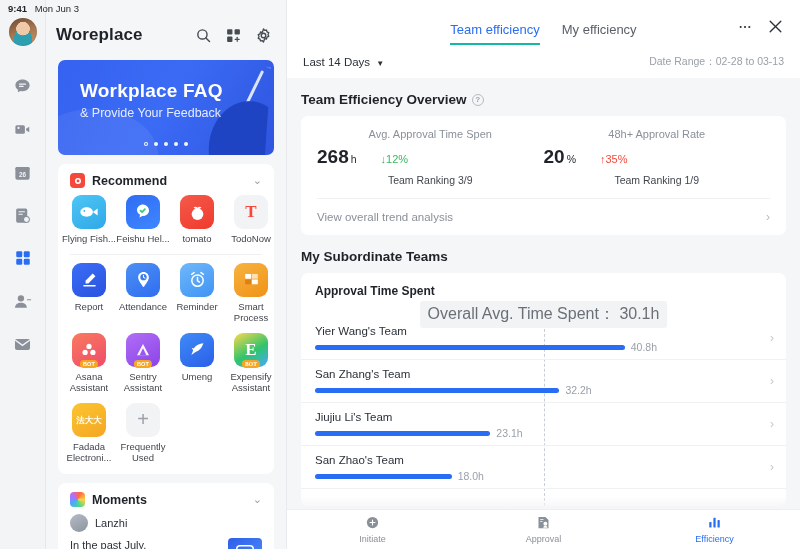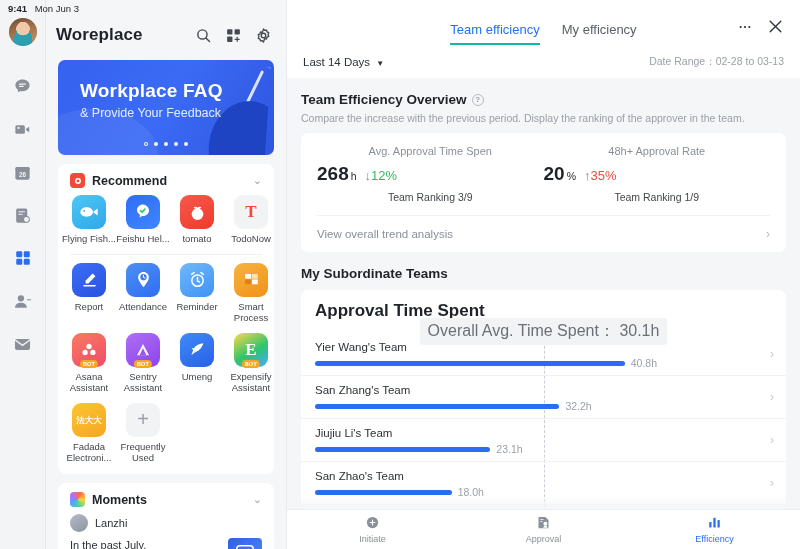--- a/index.html
+++ b/index.html
@@ -118,34 +118,34 @@
   .qmark { width: 12px; height: 12px; border-radius: 50%; border: 1px solid #b6bbc3; color: #9aa0a9; font-size: 8px; display: flex; align-items: center; justify-content: center; cursor: pointer;}
   .sec-sub { font-size: 10.5px; color: #9aa0a9; margin-top: 5px; }
 
   .stat-card { background: #fff; border-radius: 7px; margin-top: 9px; }
   .stat-row { display: flex; padding: 12px 16px 12px 16px; }
   .stat { flex: 1; text-align: center; }
   .stat-lbl { font-size: 11px; color: #8a9099; }
   .stat-val { margin-top: 6px; display: flex; align-items: baseline; }
   .sv-num { font-size: 19px; font-weight: 700; color: #1f2329; }
   .sv-unit { font-size: 10.5px; color: #1f2329; margin-left: 2px; }
-  .sv-delta { font-size: 13px; margin-left: 8px; }
+  .sv-delta { font-size: 11px; margin-left: 24px; }
   .sv-delta.down { color: #3bb75e; }
   .sv-delta.up { color: #f5483b; }
   .stat-rank { font-size: 10.5px; color: #41464d; margin-top: 6px; }
   .stat-sep { height: 1px; background: #eef0f2; margin: 0 16px; }
   .trend-row { display: flex; align-items: center; padding: 11px 16px; cursor: pointer;}
   .trend-txt { font-size: 11.5px; color: #8a9099; }
   .trend-arrow { margin-left: auto; color: #b6bbc3; font-size: 12px;}
 
   .teams-card { background: #fff; border-radius: 7px; margin-top: 9px; position: relative; overflow: hidden; }
-  .tc-title { font-size: 17px; font-weight: 700; color: #1f2329; padding: 11px 14px 0 14px; }
+  .tc-title { font-size: 12px; font-weight: 700; color: #1f2329; padding: 11px 14px 0 14px; }
   .avgchip { position: absolute; left: 50%; transform: translateX(-50%); top: 28px; background: #f2f3f5; color: #6b7078; font-size: 16px; padding: 3px 8px; border-radius: 3px; white-space: nowrap; z-index:3;}
   .vline { position: absolute; top: 46px; bottom: 0; left: 50%; width: 0; border-left: 1px dashed #c9ced6; z-index: 1;}
-  .rows { margin-top: 12px; position: relative; z-index: 2;}
+  .rows { margin-top: 19px; position: relative; z-index: 2;}
   .trow { padding: 8px 14px 9px 14px; position: relative; border-top: 1px solid #f0f1f3; cursor: pointer;}
   .trow:first-child { border-top: none; }
   .trow-name { font-size: 11.5px; color: #2b3138; }
   .bar-line { display: flex; align-items: center; margin-top: 7px; height: 6px;}
   .bar { height: 5px; border-radius: 3px; background: #2a6df5; }
   .bar-val { font-size: 10.5px; color: #9aa0a9; margin-left: 6px; white-space: nowrap;}
   .row-arrow { position: absolute; right: 12px; top: 50%; transform: translateY(-50%); color: #c3c8d0; font-size: 12px; }
 
   .bottomnav { height: 40px; background: #fff; border-top: 1px solid #eceef0; display: flex; align-items: center; }
   .bn-item { flex: 1; display: flex; flex-direction: column; align-items: center; justify-content: center; gap: 4px; cursor: pointer; color:#8a9099;}
@@ -448,21 +448,20 @@
         <div class="daterange">Date Range：02-28 to 03-13</div>
       </div>
     </div>
 
     <div class="r-body">
       <div class="sec-pad">
         <div class="sec-title">
           <span>Team Efficiency Overview</span>
           <span class="qmark">?</span>
         </div>
-        <div class="sec-sub">Compare the increase with the previous period. Display the ranking of the approver in the team.</div>
 
         <div class="stat-card">
           <div class="stat-row">
             <div class="stat">
               <div class="stat-lbl">Avg. Approval Time Spen</div>
               <div class="stat-val">
                 <span class="sv-num">268</span>
                 <span class="sv-unit">h</span>
                 <span class="sv-delta down">↓12%</span>
               </div>

